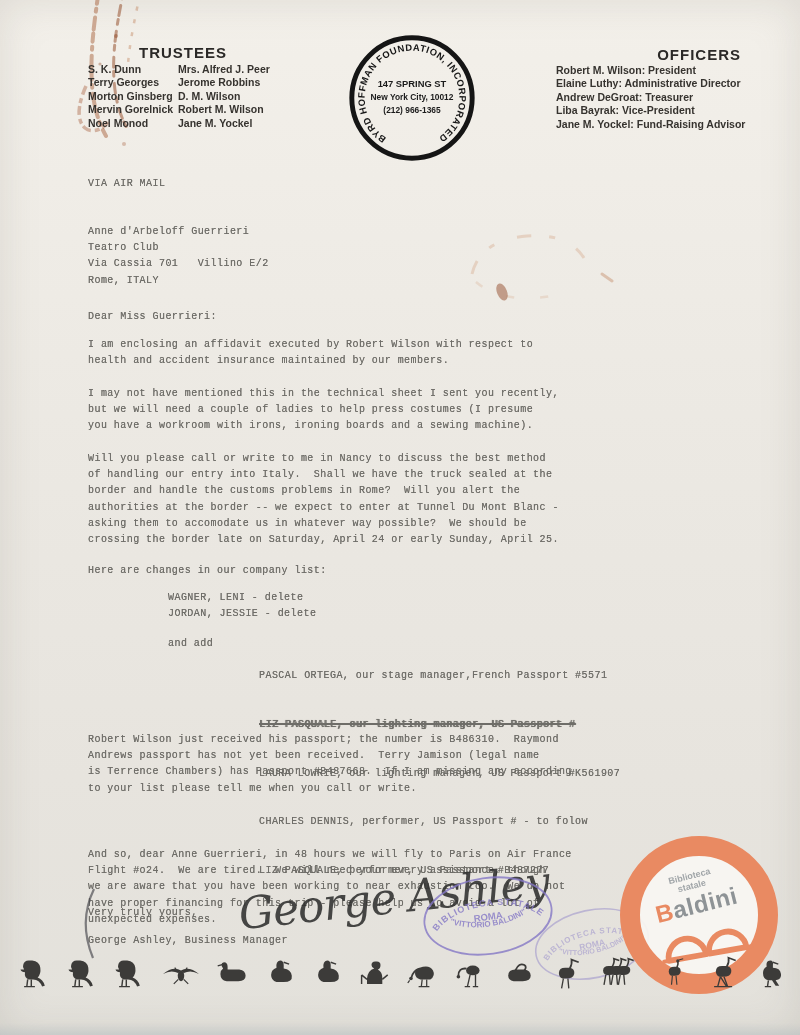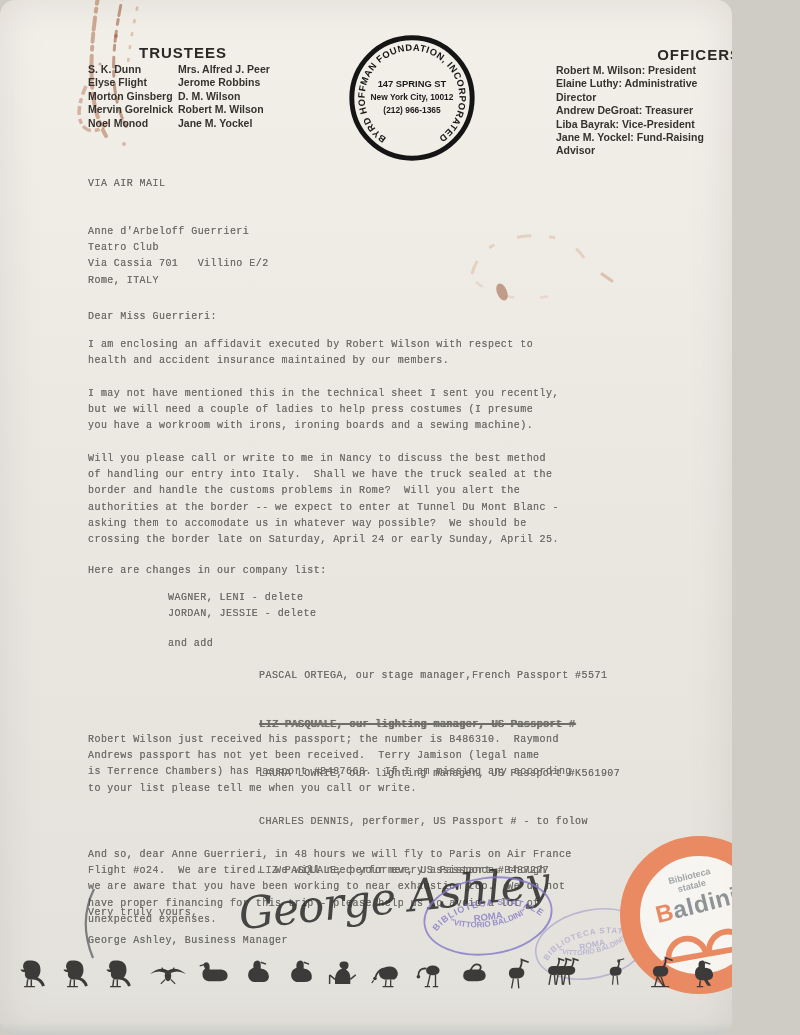--- a/index.html
+++ b/index.html
@@ -6,24 +6,23 @@
     --accent:#e98a62;
     --stamp-purple:#8578c6;
     --type-ink:#6e6d68;
     --head-ink:#2b2927;
     --paper:#eae7e1;
   }
   *{margin:0;padding:0;box-sizing:border-box;}
   html,body{width:800px;height:1035px;}
   body{font-family:"Liberation Sans",sans-serif;background:#cfccc6;}
   .paper{
-    position:relative;width:732px;height:1035px;overflow:hidden;
+    position:relative;width:800px;height:1035px;overflow:hidden;
     background:linear-gradient(180deg,#f3f0ea 0%,#ece9e3 40%,#e7e4de 75%,#e3e1db 100%);
     box-shadow:inset 0 0 40px rgba(120,115,105,.18);
-    border-radius:15px;
   }
   .paper::after{content:"";position:absolute;left:0;right:0;bottom:0;height:12px;
     background:linear-gradient(180deg,rgba(170,182,188,0),rgba(170,182,188,.35));pointer-events:none;}
 
   
   .lh-title{position:absolute;font-weight:700;font-size:15px;letter-spacing:1px;color:var(--head-ink);}
   .t-title{left:88px;top:44px;width:190px;text-align:center;}
   .o-title{left:556px;top:46px;width:185px;text-align:right;}
   .name-col{position:absolute;font-size:10.5px;font-weight:700;line-height:13.4px;color:#36332f;}
   .t-col1{left:88px;top:63px;}
@@ -162,21 +161,21 @@
   <svg class="stain" style="left:452px;top:212px" width="170" height="115">
     <path d="M20 62 Q28 28 75 24 Q116 21 132 46" stroke="#c06a30" stroke-width="3" fill="none" opacity=".2" stroke-dasharray="14 18 6 24"></path>
     <path d="M24 70 Q50 92 100 84" stroke="#c06a30" stroke-width="2.5" fill="none" opacity=".14" stroke-dasharray="8 26"></path>
     <ellipse cx="50" cy="80" rx="5" ry="9" fill="#8a3c18" opacity=".45" transform="rotate(-22 50 80)"></ellipse>
     <path d="M150 62 l10 7" stroke="#b06030" stroke-width="3" opacity=".3" stroke-linecap="round"></path>
   </svg>
 
   <div class="lh-title t-title">TRUSTEES</div>
   <div class="name-col t-col1">
       <div>S. K. Dunn</div>
-      <div>Elyse Flight</div>
+      <div>Terry Georges</div>
       <div>Morton Ginsberg</div>
       <div>Mervin Gorelnick</div>
       <div>Noel Monod</div>
     </div>
   <div class="name-col t-col2">
       <div>Mrs. Alfred J. Peer</div>
       <div>Jerome Robbins</div>
       <div>D. M. Wilson</div>
       <div>Robert M. Wilson</div>
       <div>Jane M. Yockel</div>

